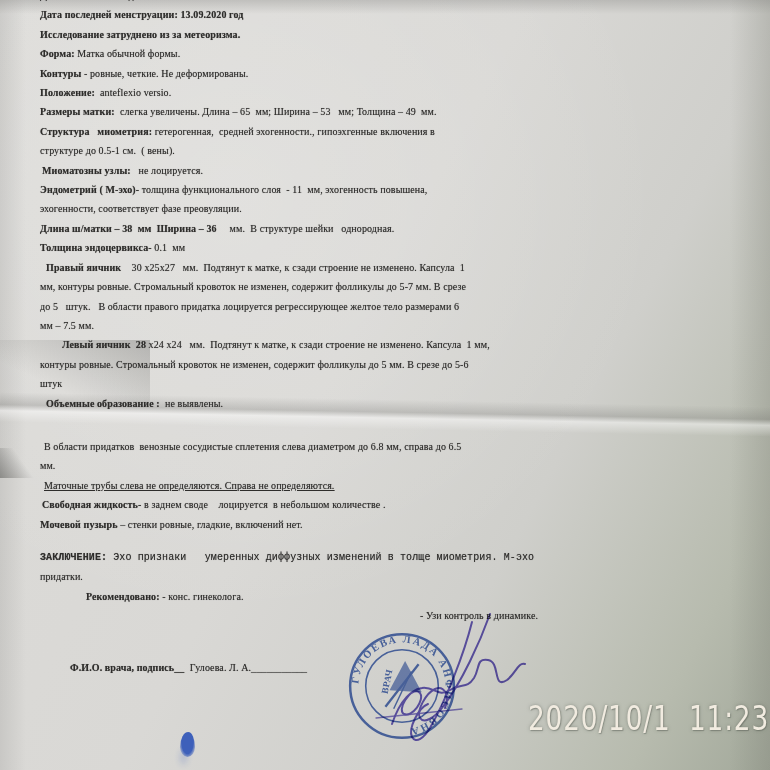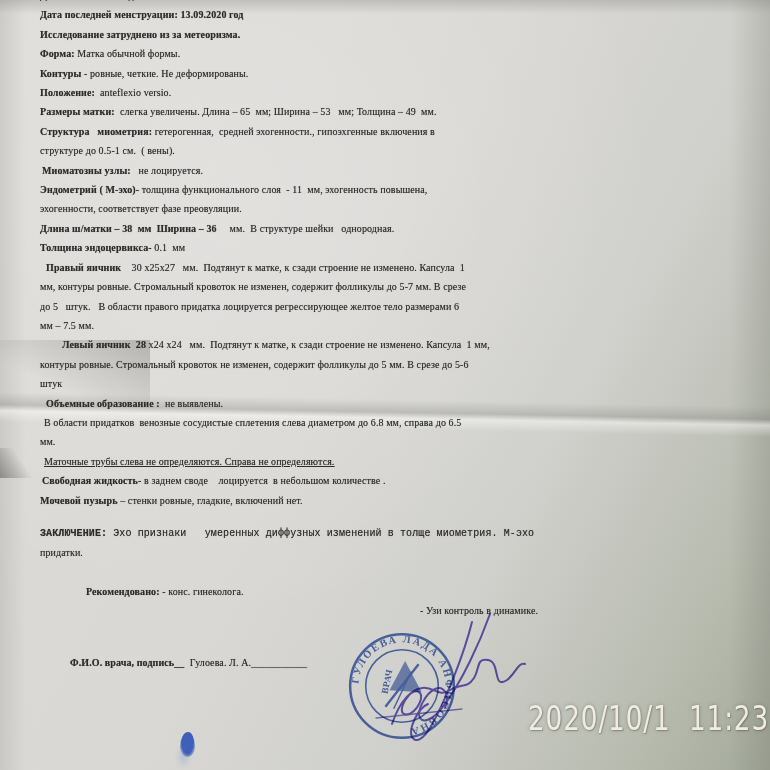--- a/index.html
+++ b/index.html
@@ -90,28 +90,28 @@
       <div class="line"><span class="b">Длина ш/матки – 38  мм  Ширина – 36</span><span>     мм.  В структуре шейки   однородная.</span></div>
       <div class="line"><span class="b">Толщина эндоцервикса-</span><span> 0.1  мм</span></div>
       <div class="line" style="padding-left: 6px;"><span class="b">Правый яичник</span><span>    30 х25х27   мм.  Подтянут к матке, к сзади строение не изменено. Капсула  1</span></div>
       <div class="line"><span>мм, контуры ровные. Стромальный кровоток не изменен, содержит фолликулы до 5-7 мм. В срезе</span></div>
       <div class="line"><span>до 5   штук.   В области правого придатка лоцируется регрессирующее желтое тело размерами 6</span></div>
       <div class="line"><span>мм – 7.5 мм.</span></div>
       <div class="line" style="padding-left: 22px;"><span class="b">Левый яичник  28</span><span> х24 х24   мм.  Подтянут к матке, к сзади строение не изменено. Капсула  1 мм,</span></div>
       <div class="line"><span>контуры ровные. Стромальный кровоток не изменен, содержит фолликулы до 5 мм. В срезе до 5-6</span></div>
       <div class="line"><span>штук</span></div>
       <div class="line" style="padding-left: 6px;"><span class="b">Объемные образование :</span><span>  не выявлены.</span></div>
-      <div class="line" style="padding-left: 4px;"><span>В области придатков  венозные сосудистые сплетения слева диаметром до 6.8 мм, справа до 6.5</span></div>
+      <div class="line" style="padding-left: 4px; margin-top: 24px;"><span>В области придатков  венозные сосудистые сплетения слева диаметром до 6.8 мм, справа до 6.5</span></div>
       <div class="line"><span>мм.</span></div>
       <div class="line" style="padding-left: 4px; text-decoration: underline;"><span>Маточные трубы слева не определяются. Справа не определяются.</span></div>
       <div class="line" style="padding-left: 2px;"><span class="b">Свободная жидкость-</span><span> в заднем своде    лоцируется  в небольшом количестве .</span></div>
       <div class="line"><span class="b">Мочевой пузырь</span><span> – стенки ровные, гладкие, включений нет.</span></div>
       <div class="line" style="margin-top: 14px; font-family: Liberation Mono, monospace;"><span class="b">ЗАКЛЮЧЕНИЕ:</span><span> Эхо признаки   умеренных диффузных изменений в толще миометрия. М-эхо</span></div>
       <div class="line"><span>придатки.</span></div>
-      <div class="line" style="padding-left: 46px; margin-top: 19px;"><span class="b">Рекомендовано:</span><span> - конс. гинеколога.</span></div>
+      <div class="line" style="padding-left: 46px; "><span class="b">Рекомендовано:</span><span> - конс. гинеколога.</span></div>
       <div class="line" style="padding-left: 170px; text-align: center;"><span>- Узи контроль в динамике.</span></div>
       <div class="line" style="padding-left: 30px; margin-top: 32px;"><span class="b">Ф.И.О. врача, подпись__</span><span>  Гулоева. Л. А.___________</span></div>
     </div>
 
   <svg class="stamp" viewBox="0 0 108 108" xmlns="http://www.w3.org/2000/svg">
     <circle cx="54" cy="54" r="50" fill="none" stroke="currentColor" stroke-width="2.4"></circle>
     <circle cx="54" cy="54" r="35" fill="none" stroke="currentColor" stroke-width="1.5"></circle>
     <defs>
       <path id="rimPath" d="M 12,54 A 42,42 0 1 1 96,54 A 42,42 0 1 1 12,54"></path>
     </defs>

